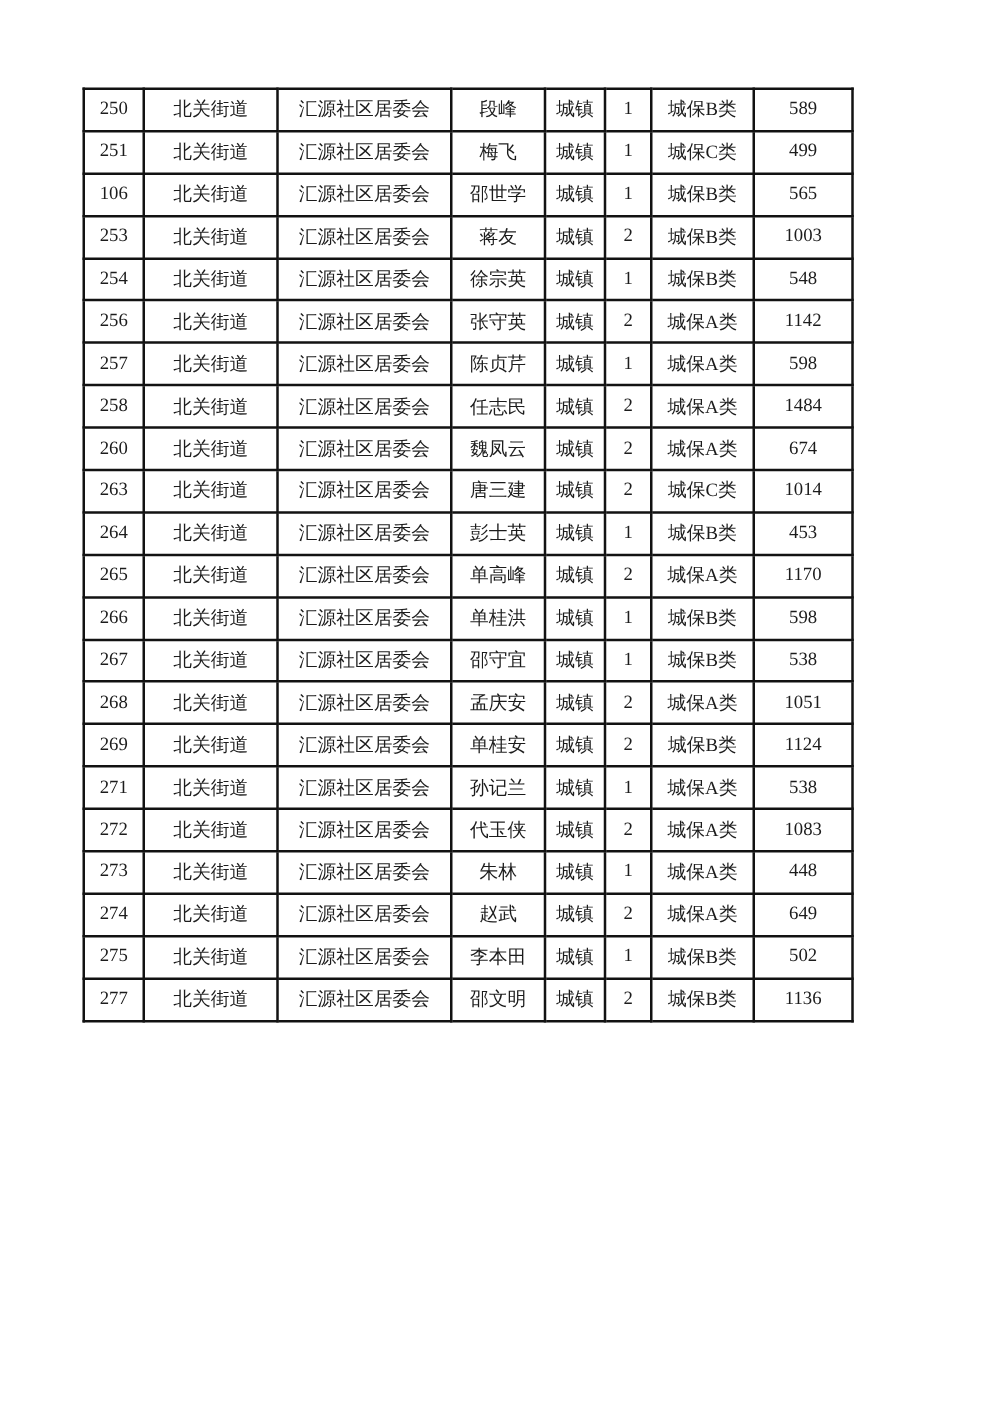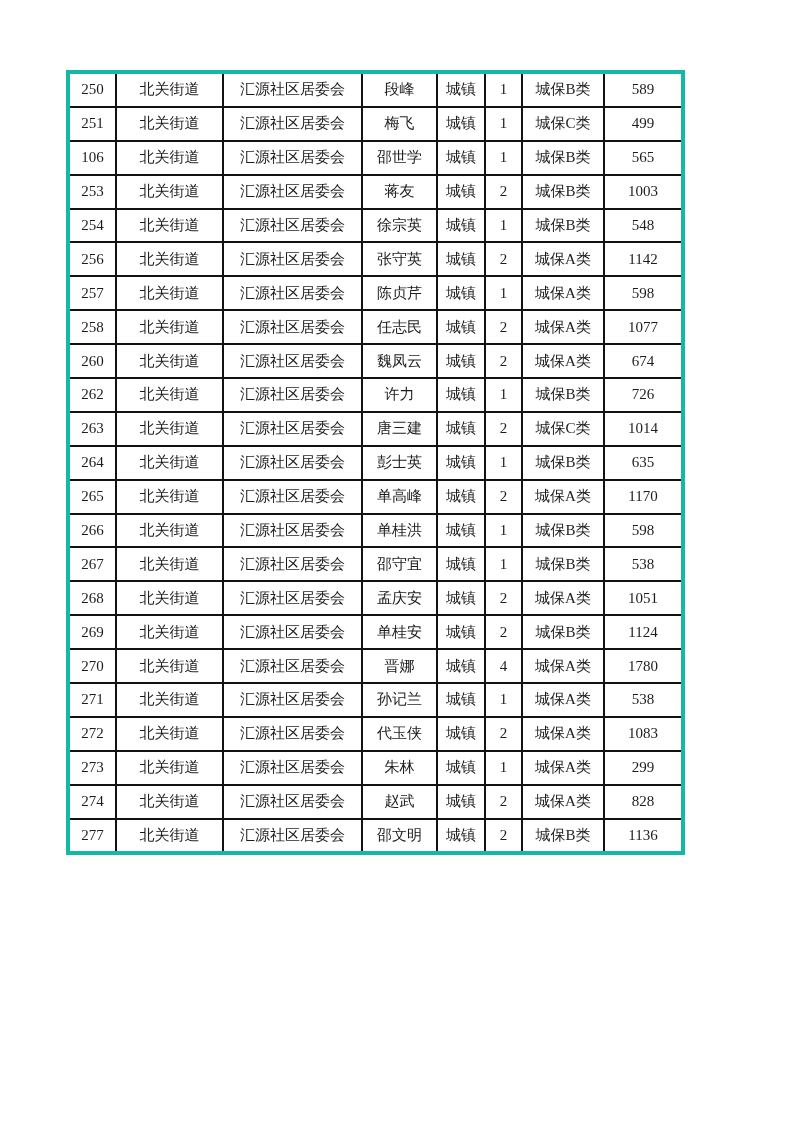--- a/index.html
+++ b/index.html
@@ -14,21 +14,21 @@
     font-family: "Liberation Serif", "DejaVu Serif", serif;
   }
   .sheet {
     position: absolute;
     left: 66px;
     top: 70px;
   }
   table.roster {
     border-collapse: collapse;
     table-layout: fixed;
-    border: 4px solid #14b8a6;
+    border: 2px solid #14b8a6;
   }
   table.roster td {
     border: 2px solid #121212;
     height: 31.9px;
     padding: 0;
     text-align: center;
     vertical-align: middle;
     font-size: 15px;
     color: #1c1c1c;
     white-space: nowrap;
@@ -122,61 +122,51 @@
           <td>598</td>
         </tr>
         <tr>
           <td>258</td>
           <td>北关街道</td>
           <td>汇源社区居委会</td>
           <td>任志民</td>
           <td>城镇</td>
           <td>2</td>
           <td>城保A类</td>
-          <td>1077</td>
+          <td>1484</td>
         </tr>
         <tr>
           <td>260</td>
           <td>北关街道</td>
           <td>汇源社区居委会</td>
           <td>魏凤云</td>
           <td>城镇</td>
           <td>2</td>
           <td>城保A类</td>
           <td>674</td>
-        </tr>
-        <tr>
-          <td>262</td>
-          <td>北关街道</td>
-          <td>汇源社区居委会</td>
-          <td>许力</td>
-          <td>城镇</td>
-          <td>1</td>
-          <td>城保B类</td>
-          <td>726</td>
         </tr>
         <tr>
           <td>263</td>
           <td>北关街道</td>
           <td>汇源社区居委会</td>
           <td>唐三建</td>
           <td>城镇</td>
           <td>2</td>
           <td>城保C类</td>
           <td>1014</td>
         </tr>
         <tr>
           <td>264</td>
           <td>北关街道</td>
           <td>汇源社区居委会</td>
           <td>彭士英</td>
           <td>城镇</td>
           <td>1</td>
           <td>城保B类</td>
-          <td>635</td>
+          <td>453</td>
         </tr>
         <tr>
           <td>265</td>
           <td>北关街道</td>
           <td>汇源社区居委会</td>
           <td>单高峰</td>
           <td>城镇</td>
           <td>2</td>
           <td>城保A类</td>
           <td>1170</td>
@@ -215,30 +205,20 @@
           <td>269</td>
           <td>北关街道</td>
           <td>汇源社区居委会</td>
           <td>单桂安</td>
           <td>城镇</td>
           <td>2</td>
           <td>城保B类</td>
           <td>1124</td>
         </tr>
         <tr>
-          <td>270</td>
-          <td>北关街道</td>
-          <td>汇源社区居委会</td>
-          <td>晋娜</td>
-          <td>城镇</td>
-          <td>4</td>
-          <td>城保A类</td>
-          <td>1780</td>
-        </tr>
-        <tr>
           <td>271</td>
           <td>北关街道</td>
           <td>汇源社区居委会</td>
           <td>孙记兰</td>
           <td>城镇</td>
           <td>1</td>
           <td>城保A类</td>
           <td>538</td>
         </tr>
         <tr>
@@ -252,31 +232,41 @@
           <td>1083</td>
         </tr>
         <tr>
           <td>273</td>
           <td>北关街道</td>
           <td>汇源社区居委会</td>
           <td>朱林</td>
           <td>城镇</td>
           <td>1</td>
           <td>城保A类</td>
-          <td>299</td>
+          <td>448</td>
         </tr>
         <tr>
           <td>274</td>
           <td>北关街道</td>
           <td>汇源社区居委会</td>
           <td>赵武</td>
           <td>城镇</td>
           <td>2</td>
           <td>城保A类</td>
-          <td>828</td>
+          <td>649</td>
+        </tr>
+        <tr>
+          <td>275</td>
+          <td>北关街道</td>
+          <td>汇源社区居委会</td>
+          <td>李本田</td>
+          <td>城镇</td>
+          <td>1</td>
+          <td>城保B类</td>
+          <td>502</td>
         </tr>
         <tr>
           <td>277</td>
           <td>北关街道</td>
           <td>汇源社区居委会</td>
           <td>邵文明</td>
           <td>城镇</td>
           <td>2</td>
           <td>城保B类</td>
           <td>1136</td>

